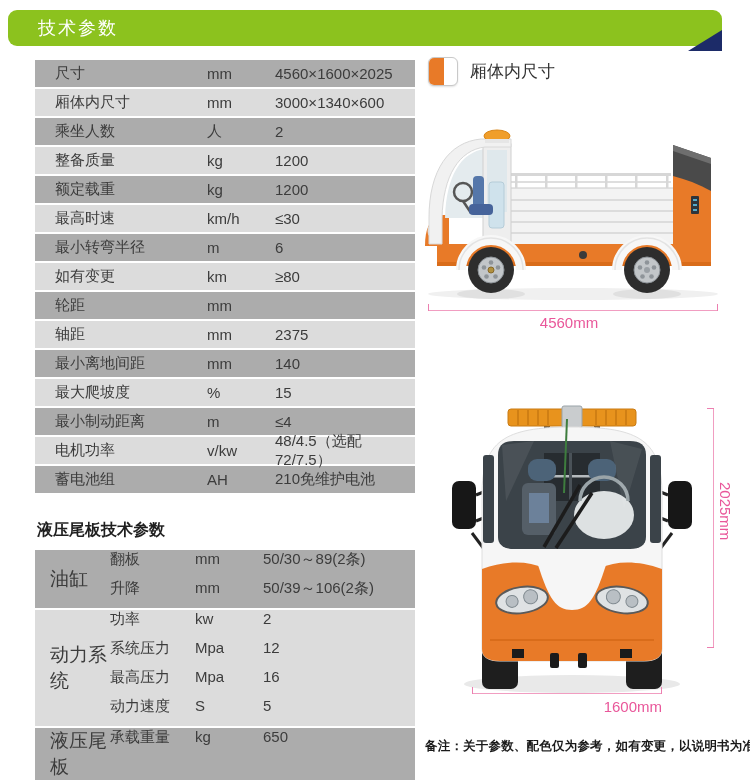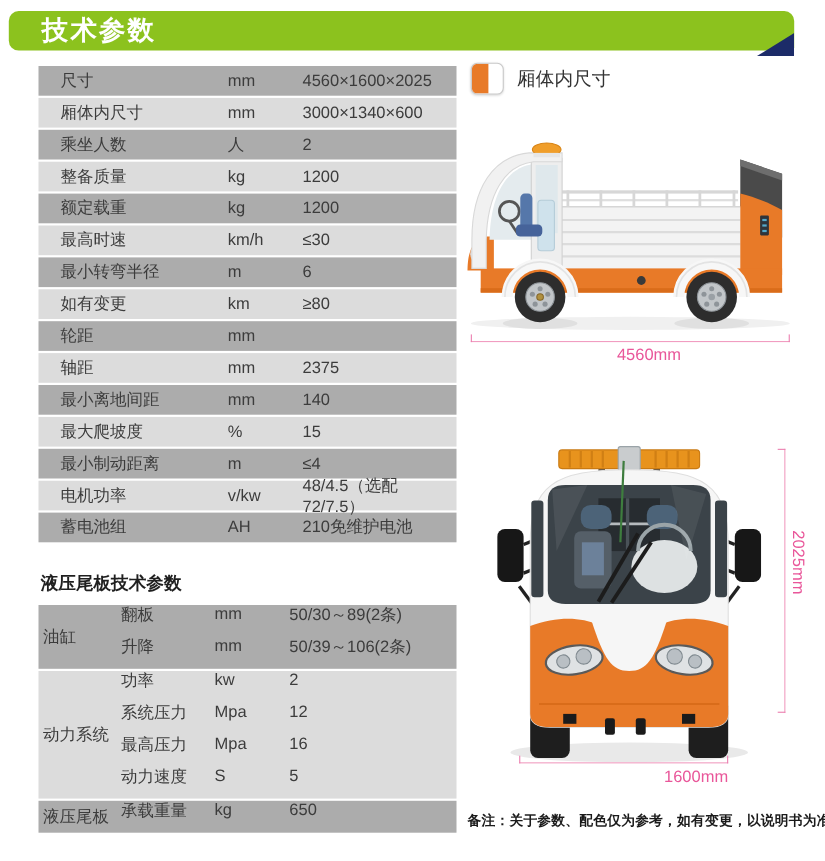--- a/index.html
+++ b/index.html
@@ -6,37 +6,37 @@
   html,body{width:750px;height:783px;background:#fff;
     font-family:"Liberation Sans","DejaVu Sans",sans-serif;}
   .page{position:relative;width:750px;height:783px;background:#fff;overflow:hidden}
 
   
   .banner{position:absolute;left:8px;top:10px;width:714px;height:36px;
     background:#8cc21e;border-radius:9px 9px 3px 9px}
   .banner-tri{position:absolute;right:0;bottom:-5px;width:34px;height:21px;
     background:#1c2b68;clip-path:polygon(100% 0,100% 100%,0 100%)}
   .banner-title{position:absolute;left:30px;top:0;line-height:36px;color:#fff;
-    font-size:24px;font-weight:bold;letter-spacing:2px}
+    font-size:18px;font-weight:normal;letter-spacing:2px}
 
   
   .specs{position:absolute;left:35px;top:60px;width:380px}
   .row{display:flex;align-items:center;height:27px;margin-bottom:2px;
     padding-left:20px;font-size:15px;color:#3c3c3c}
   .row.dark{background:#acacac}
   .row.light{background:#dcdcdc}
   .c-name{width:152px}
   .c-unit{width:68px}
   .c-val{flex:1}
   .section-title{margin:27px 0 9px 2px;font-size:16px;font-weight:bold;color:#1f1f1f}
   .group{display:flex;margin-bottom:2px}
   .group.dark{background:#acacac}
   .group.light{background:#dcdcdc}
-  .g-label{width:75px;display:flex;align-items:center;padding-left:4px;
-    font-size:15px;color:#3c3c3c}
+  .g-label{width:75px;display:flex;align-items:center;padding-left:15px;
+    font-size:19px;color:#3c3c3c}
   .g-rows{flex:1}
   .subrow{display:flex;align-items:flex-start;height:29px;font-size:15px;color:#3c3c3c}
   .c-sub{width:85px}
 
   
   .right{position:absolute;left:420px;top:50px;width:330px;height:733px}
   .swatch{position:absolute;left:8px;top:7px;width:30px;height:29px;
     border:1px solid #c9c9c9;border-radius:6px;overflow:hidden;background:#fff;
     box-shadow:0 1px 2px rgba(0,0,0,.12)}
   .swatch-half{position:absolute;left:0;top:0;width:15px;height:100%;background:#e87a28}
@@ -47,21 +47,21 @@
 
   .dim{color:#e9579a;font-size:15px}
   .dim-line-h{position:absolute;height:0;border-top:1px solid #f19dc1}
   .dim-line-h .tk{position:absolute;top:-7px;width:1px;height:7px;background:#ec7fb0}
   .dim-line-h .tk.l{left:0}
   .dim-line-h .tk.r{right:0}
   .dim-line-v{position:absolute;width:0;border-left:1px solid #f19dc1}
   .dim-line-v .tk{position:absolute;left:-7px;width:7px;height:1px;background:#ec7fb0}
   .dim-line-v .tk.t{top:0}
   .dim-line-v .tk.b{bottom:0}
-  .dim-label-length{position:absolute;left:25px;top:264px;width:290px;text-align:center}
+  .dim-label-length{position:absolute;left:4px;top:264px;width:290px;text-align:center}
   .dim-label-width{position:absolute;left:52px;top:648px;width:190px;text-align:right}
   .dim-label-height{position:absolute;left:297px;top:432px;writing-mode:vertical-rl}
 
   .note{position:absolute;left:5px;top:688px;width:324px;font-size:12.5px;
     font-weight:bold;color:#1a1a1a;letter-spacing:.2px;white-space:nowrap}
 </style>
 </head>
 <body>
 
 <div class="page">

